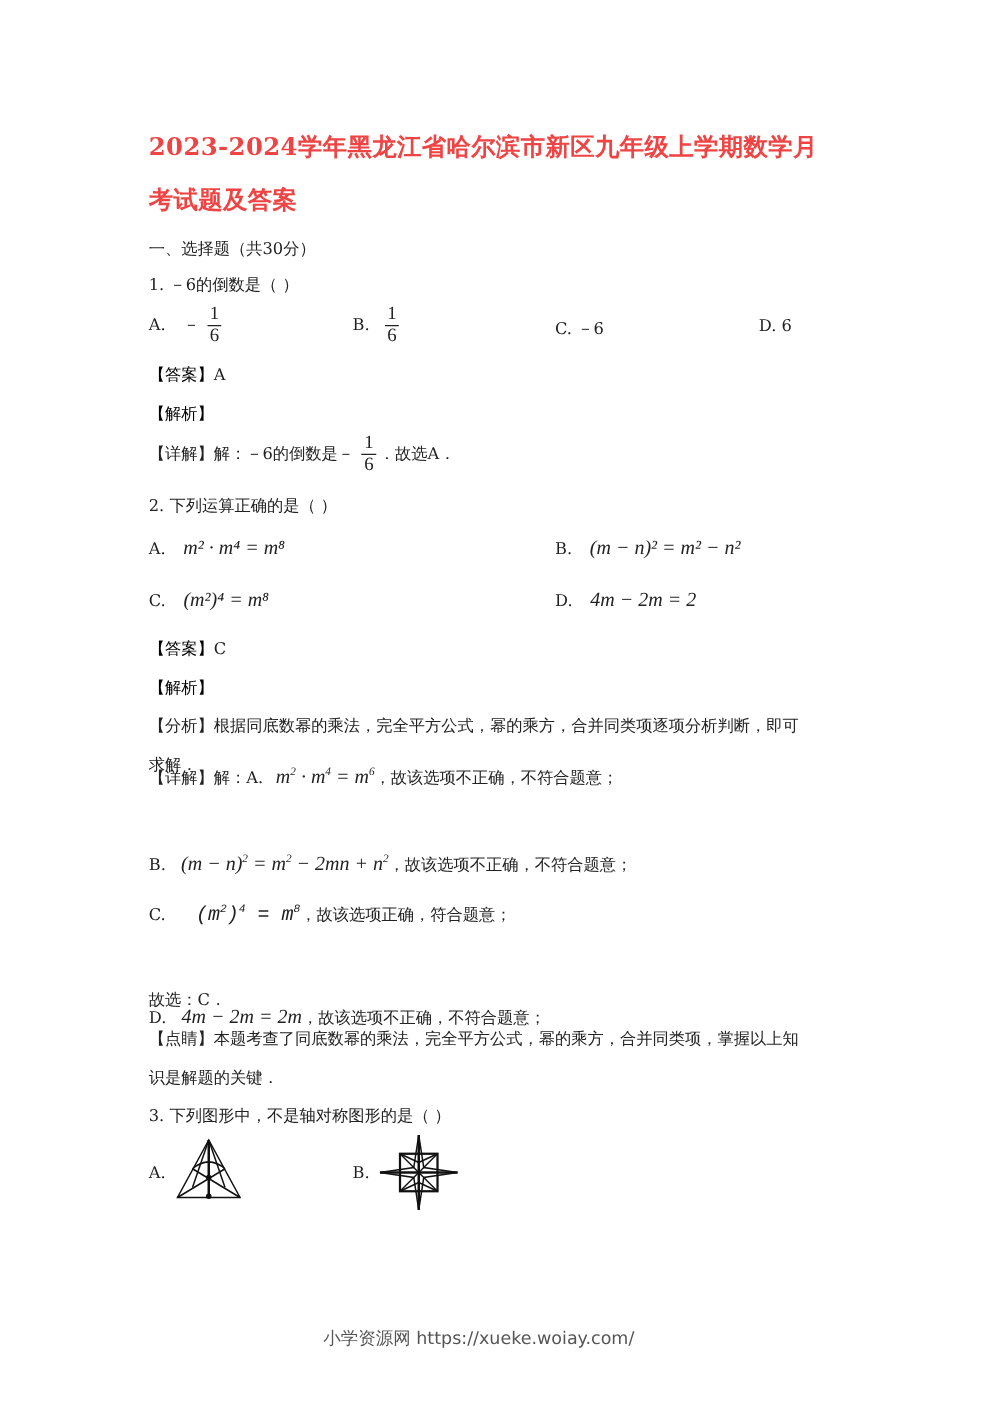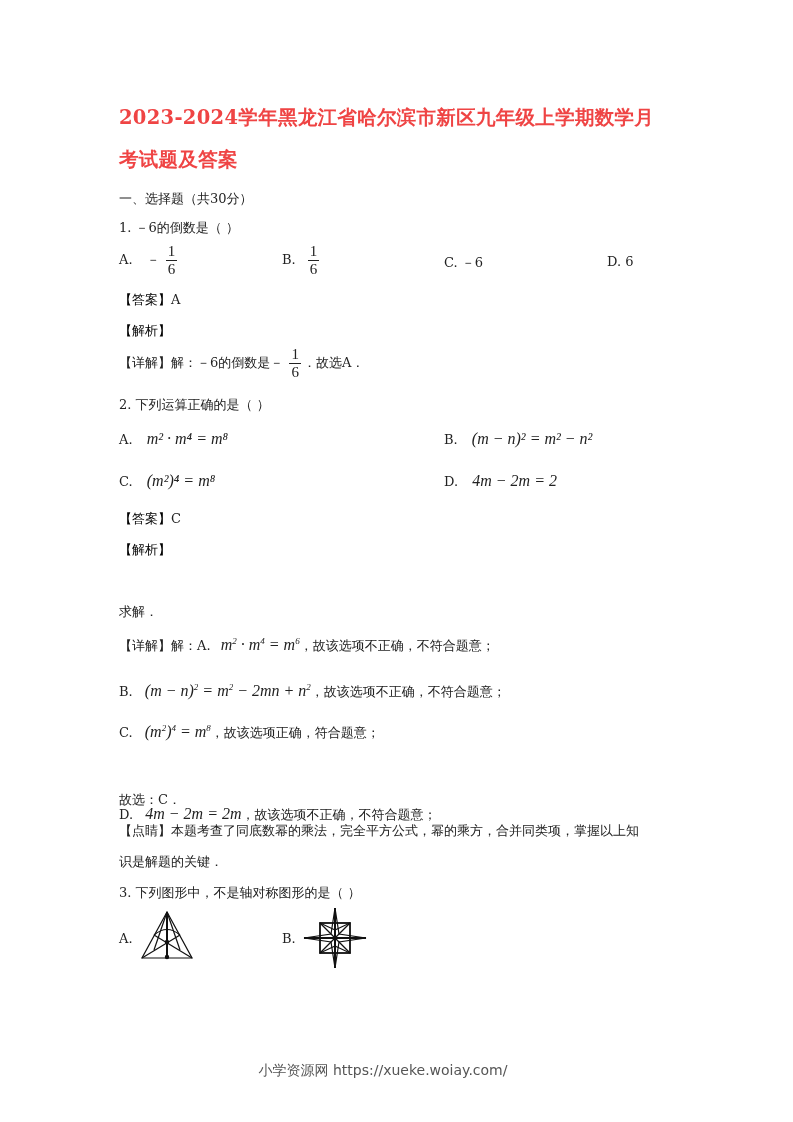--- a/index.html
+++ b/index.html
@@ -79,33 +79,36 @@
   <div class="opt" style="left:444px; top:472px;">
     <span>D.</span>
     <span class="math" style="margin-left:10px;">4m − 2m = 2</span>
   </div>
 
   <div class="line" style="top:510px;">
     <span class="blue">【答案】</span><span>C</span>
   </div>
   <div class="line blue" style="top:541px;">【解析】</div>
 
+  <div class="line" style="top:572px;">
+    <span>【分析】</span><span>根据同底数幂的乘法，完全平方公式，幂的乘方，合并同类项逐项分析判断，即可</span>
+  </div>
   <div class="line" style="top:603px;">求解．</div>
 
-  <div class="line" style="top:636px;">
+  <div class="line" style="top:612px;">
     <span>【详解】</span><span>解：A.</span>
     <span class="math" style="margin-left:6px;">m<sup>2</sup> · m<sup>4</sup> = m<sup>6</sup></span><span>，故该选项不正确，不符合题意；</span>
   </div>
   <div class="line" style="top:682px;text-align:right;">
     <span>B.</span>
     <span class="math" style="margin-left:8px;">(m − n)<sup>2</sup> = m<sup>2</sup> − 2mn + n<sup>2</sup></span><span>，故该选项不正确，不符合题意；</span>
   </div>
   <div class="line" style="top:723px;">
     <span>C.</span>
-    <span class="math" style="margin-left:8px;">(m<sup>2</sup>)<sup>4</sup> = m<sup>8</sup></span><span>，故该选项正确，符合题意；</span>
+    <span class="math" style="margin-left:20px;font-family:Liberation Mono, monospace;">(m<sup>2</sup>)<sup>4</sup> = m<sup>8</sup></span><span>，故该选项正确，符合题意；</span>
   </div>
   <div class="line" style="top:760px;margin-top:45px;">
     <span>D.</span>
     <span class="math" style="margin-left:8px;">4m − 2m = 2m</span><span>，故该选项不正确，不符合题意；</span>
   </div>
   <div class="line" style="top:791px;">故选：C．</div>
 
   <div class="line" style="top:822px;">
     <span>【点睛】</span><span>本题考查了同底数幂的乘法，完全平方公式，幂的乘方，合并同类项，掌握以上知</span>
   </div>

